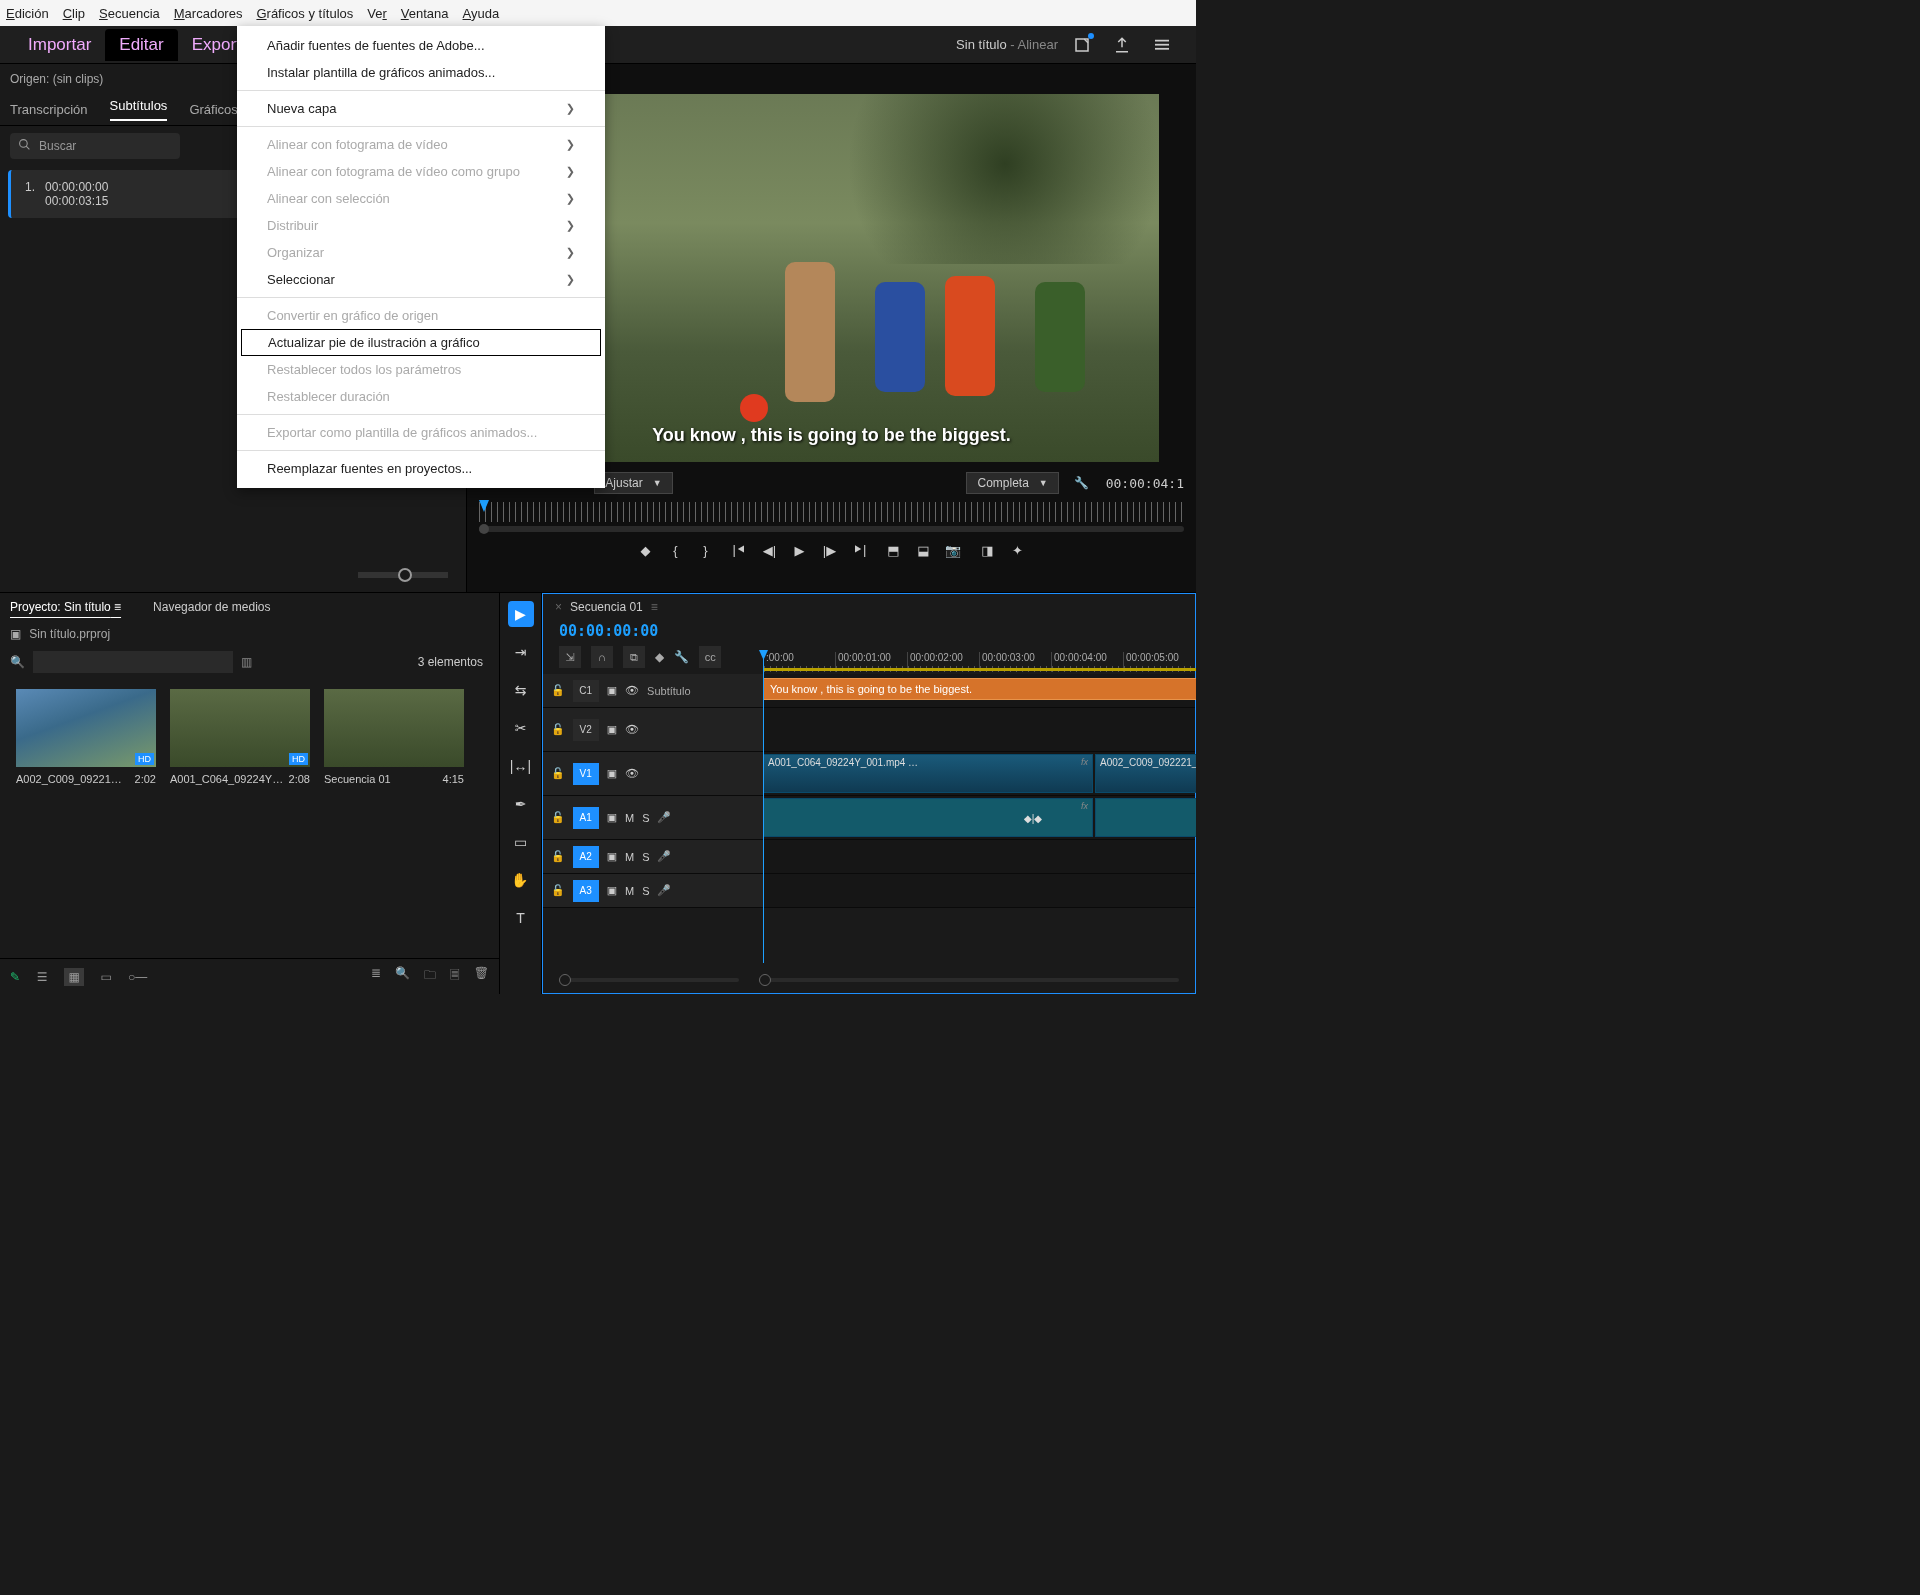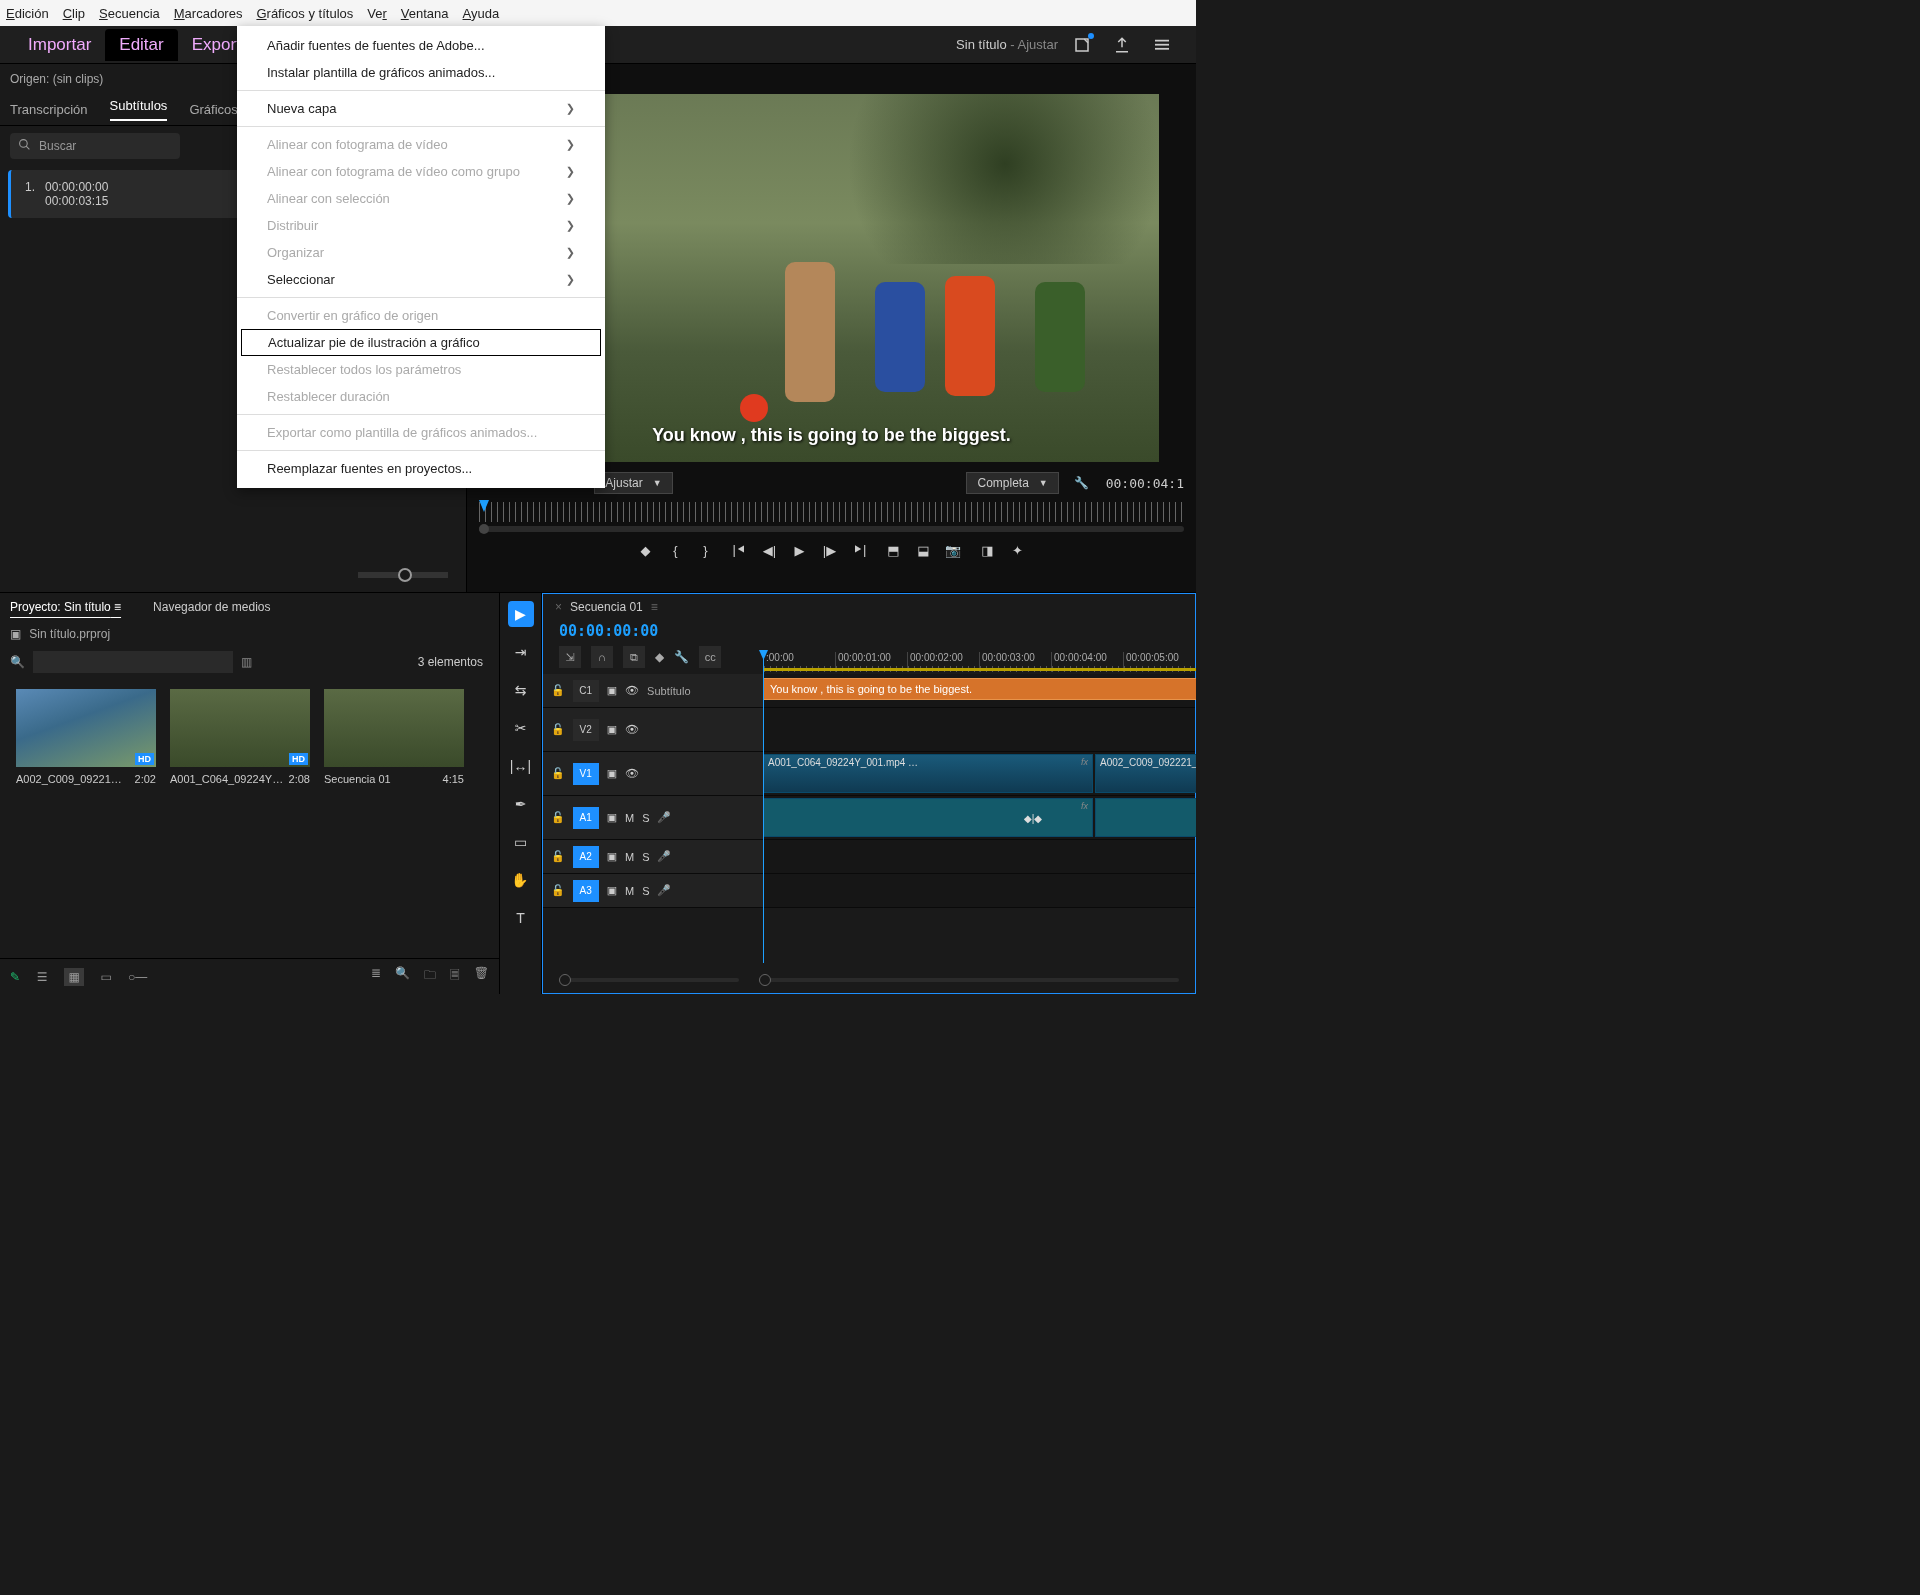--- a/index.html
+++ b/index.html
@@ -79,21 +79,21 @@
 .proj-header .active { color:#fff; text-decoration:underline; text-underline-offset:6px; }
 .proj-sub { height:26px; display:flex; align-items:center; padding:0 10px; color:#aaa; gap:8px; font-size:12px; }
 .proj-search { height:30px; display:flex; align-items:center; padding:0 10px; gap:8px; }
 .proj-search input { background:#2a2a2a; border:none; height:22px; width:200px; padding:0 6px; color:#ccc; }
 .proj-count { margin-left:auto; color:#ccc; font-size:12px; padding-right:6px; }
 .bins { display:flex; gap:14px; padding:12px 16px; }
 .bin { width:140px; }
 .thumb { width:140px; height:78px; background:linear-gradient(135deg,#4a7a9a,#6a8a5a); position:relative; }
 .thumb.t1 { background:linear-gradient(160deg,#5a8ab6 0%,#3a6a8a 40%,#7a9a6a 100%); }
 .thumb.t2,.thumb.t3 { background:linear-gradient(180deg,#5a6a44 0%,#3a4a2a 100%); }
-.thumb .badge { position:absolute; bottom:2px; right:2px; background:#1e90ff; color:#fff; font-size:9px; padding:1px 3px;font-weight:bold; }
+.thumb .badge { position:absolute; bottom:2px; right:2px; background:#1e90ff; color:#fff; font-size:9px; padding:1px 3px; }
 .bin-lbl { display:flex; justify-content:space-between; font-size:11px; color:#ccc; padding-top:6px; }
 .proj-footer { position:absolute; bottom:0; left:0; right:0; height:36px; display:flex; align-items:center; padding:0 10px; gap:12px; color:#999; border-top:1px solid #000; }
 .proj-footer .pen { color:#1ec070; }
 .proj-footer .right { margin-left:auto; display:flex; gap:14px; }
 .view-btn { width:20px; height:18px; display:flex; align-items:center; justify-content:center; }
 .view-btn.active { background:#3a3a3a; }
 
 
 .timeline { position:absolute; top:592px; left:500px; right:0; bottom:0; background:#1a1a1a; border-top:1px solid #000; }
 .tools-col { position:absolute; left:0; top:0; bottom:0; width:42px; background:#1a1a1a; border-right:1px solid #000; display:flex; flex-direction:column; align-items:center; padding-top:8px; gap:12px; }
@@ -140,21 +140,21 @@
   <span>Ve<u>r</u></span>
   <span><u>V</u>entana</span>
   <span><u>A</u>yuda</span>
 </div>
 
 <div class="ws-tabs">
   <div class="ws-tab">Importar</div>
   <div class="ws-tab active">Editar</div>
   <div class="ws-tab">Exportar</div>
   <div class="ws-center"></div>
-  <div class="ws-program-title"><span>Sin título</span><span style="color:#888"> - Ajustar</span></div>
+  <div class="ws-program-title"><span>Sin título</span><span style="color:#888"> - Alinear</span></div>
   <div class="ws-icons">
     <div class="ws-icon">
       <svg width="18" height="18" viewBox="0 0 24 24" fill="none" stroke="#ccc" stroke-width="2">
           <rect x="4" y="4" width="16" height="16"></rect>
           <path d="M15 4l5 5"></path>
         </svg>
       <span class="badge-dot"></span>
     </div>
     <div class="ws-icon">
       <svg width="18" height="18" viewBox="0 0 24 24" fill="none" stroke="#ccc" stroke-width="2">

